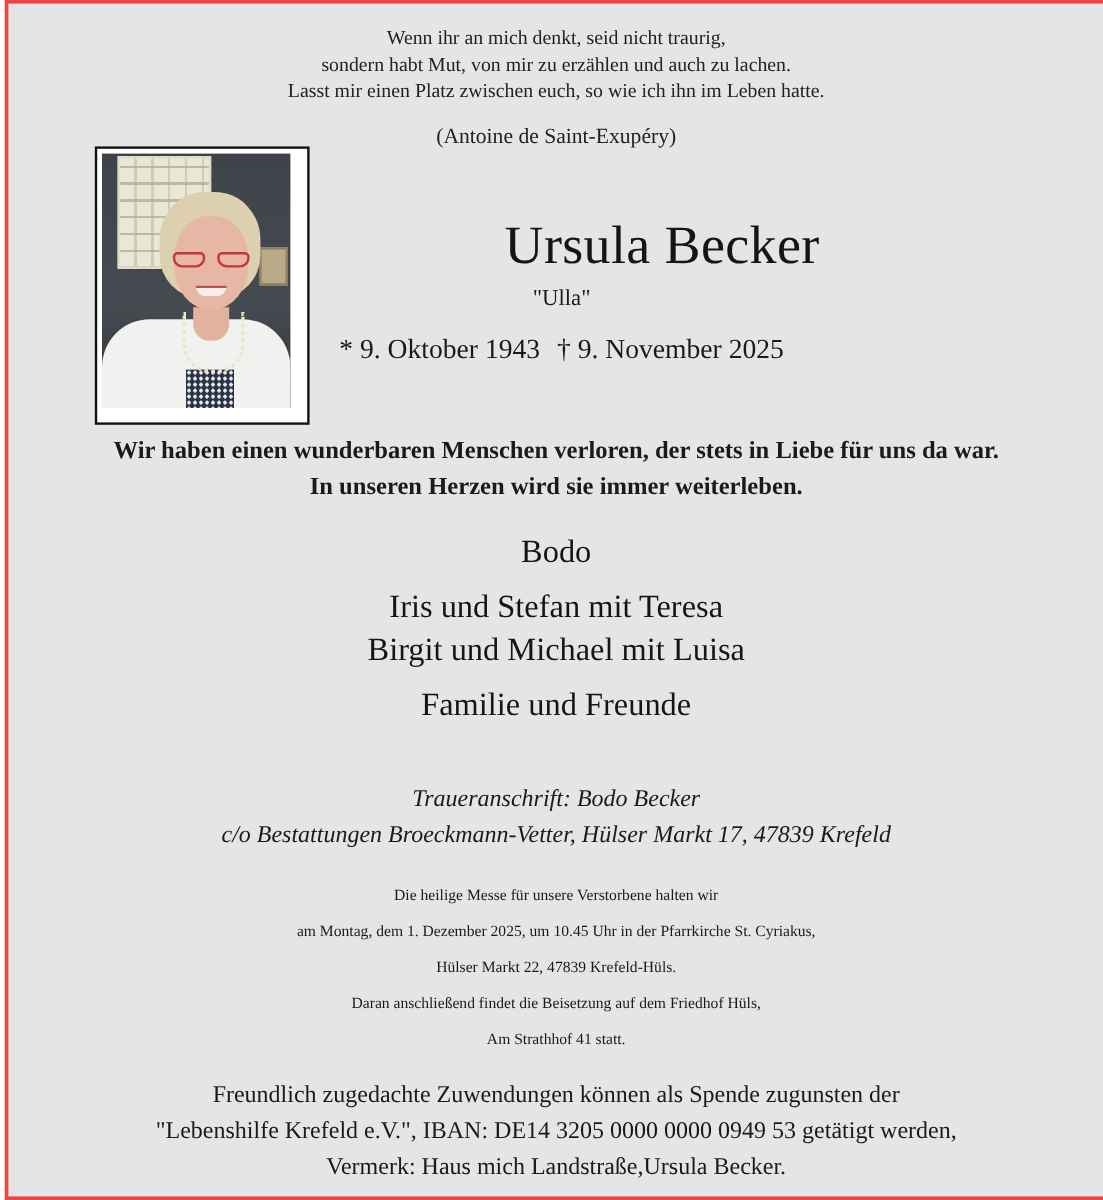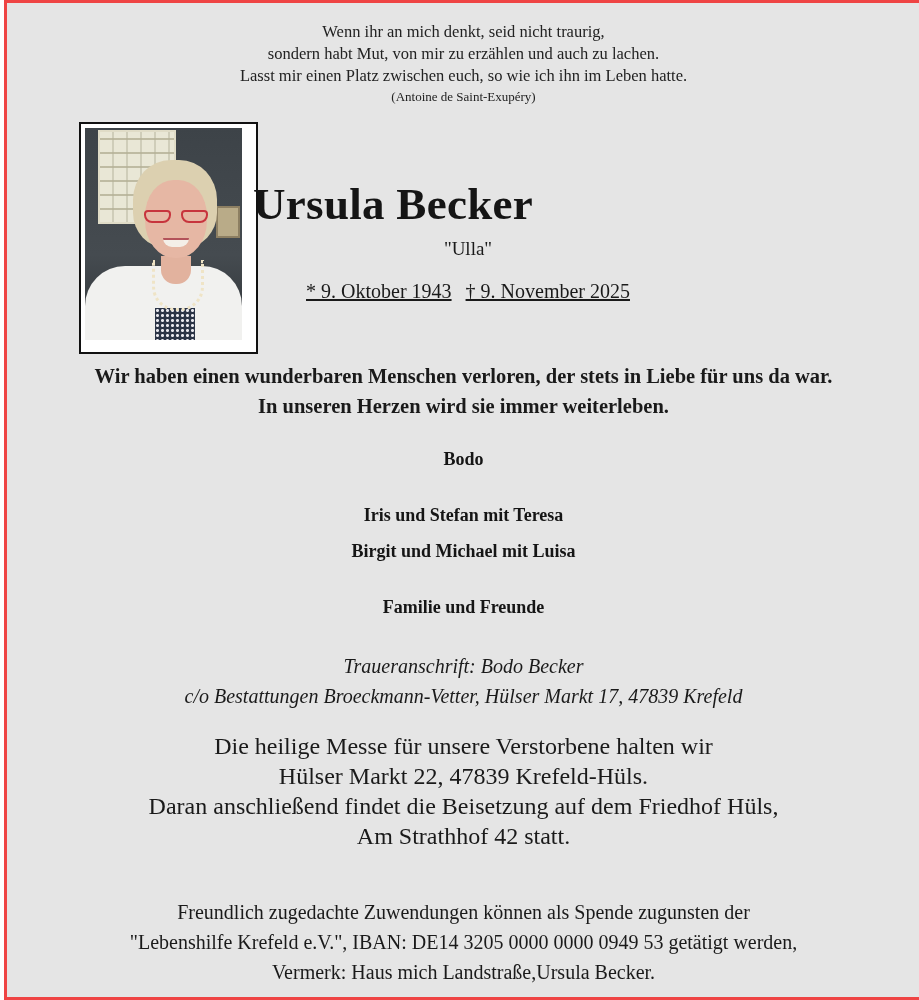--- a/index.html
+++ b/index.html
@@ -10,21 +10,21 @@
     color:#1a1a1a;
   }
   .page {
     position:absolute; left:4px; top:0;
     width:913px; height:994px;
     border:3px solid #ef4444;
     background:#e5e5e5;
   }
   .center { position:absolute; left:0; width:913px; text-align:center; }
   .quote { top:18px; font-size:16.5px; line-height:22px; color:#222; }
-  .quote .attr { font-size:13px; line-height:20px; }
+  .quote .attr { font-size:18px; line-height:20px;margin-top:16px; }
   .photo-frame {
     position:absolute; left:72px; top:119px;
     width:167px; height:220px;
     border:2px solid #111; background:#fff;
     padding:4px; box-sizing:content-box;
   }
   .photo {
     position:relative; width:157px; height:212px; overflow:hidden;
     background:linear-gradient(180deg,#3d4348 0%,#454b50 60%,#2e3236 100%);
   }
@@ -39,32 +39,32 @@
   .ph-glasses { position:absolute; left:59px; top:82px; width:64px; height:14px; }
   .ph-glasses span { position:absolute; top:0; width:27px; height:13px; border:2px solid #c7343d; border-radius:4px 4px 8px 8px; box-sizing:border-box; }
   .ph-glasses span:first-child { left:0; } .ph-glasses span:last-child { right:0; }
   .ph-mouth { position:absolute; left:78px; top:110px; width:26px; height:7px; background:#f4efe8; border-radius:0 0 12px 12px; border-top:2px solid #b3525a; }
   .ph-body { position:absolute; left:0; top:138px; width:157px; height:80px; background:#f1f1ef; border-radius:40px 40px 0 0; }
   .ph-top { position:absolute; left:70px; top:180px; width:40px; height:34px;
     background:radial-gradient(circle,#e8e8ee 1.3px,#2b3446 1.6px) 0 0/5px 5px; }
   .ph-neck { position:absolute; left:76px; top:128px; width:30px; height:28px; background:#e2b29e; border-radius:0 0 14px 14px; }
   .ph-pearls { position:absolute; left:67px; top:132px; width:46px; height:48px; border:3px dotted #efe4c6; border-top:none; border-radius:0 0 24px 24px; }
 
-  .name { position:absolute; left:246px; width:430px; text-align:left; top:174px;
-    font-size:45px; font-weight:bold; line-height:54px; color:#151515; letter-spacing:0.3px; }
+  .name { position:absolute; left:246px; width:430px; text-align:right; top:174px;
+    font-size:45px; font-weight:normal; line-height:54px; color:#151515; letter-spacing:0.3px; }
   .nickname { position:absolute; left:246px; width:430px; text-align:center; top:234px; font-size:19px; line-height:24px; }
-  .dates { position:absolute; left:246px; width:430px; text-align:center; top:274px; font-size:20px; line-height:28px;text-decoration:underline; }
+  .dates { position:absolute; left:246px; width:430px; text-align:center; top:274px; font-size:23px; line-height:28px; }
   .dates .gap { display:inline-block; width:14px; }
 
   .intro { top:358px; font-size:20.5px; line-height:30px;font-weight:bold; }
-  .family { top:438px; font-weight:bold; font-size:18px; color:#151515; }
+  .family { top:438px; font-weight:normal; font-size:27px; color:#151515; }
   .family .fl { display:block; line-height:36px; }
-  .family .fl.sp-top { margin-top:20px; }
+  .family .fl.sp-top { margin-top:10px; }
   .address { top:648px; font-size:20px; line-height:30px;font-style:italic; }
-  .mass { top:728px; font-size:24px; line-height:30px; }
+  .mass { top:728px; font-size:13px; line-height:30px; }
   .donation { top:894px; font-size:20px; line-height:30px; }
   .line { display:block; }
 </style>
 </head>
 <body>
 
 <div class="page">
 
   <div class="center quote">
     <span class="line">Wenn ihr an mich denkt, seid nicht traurig,</span>
@@ -109,23 +109,24 @@
     <span class="fl sp-top">Familie und Freunde</span>
   </div>
 
   <div class="center address">
     <span class="line">Traueranschrift: Bodo Becker</span>
     <span class="line">c/o Bestattungen Broeckmann-Vetter, Hülser Markt 17, 47839 Krefeld</span>
   </div>
 
   <div class="center mass">
     <span class="line">Die heilige Messe für unsere Verstorbene halten wir</span>
+    <span class="line">am Montag, dem 1. Dezember 2025, um 10.45 Uhr in der Pfarrkirche St. Cyriakus,</span>
     <span class="line">Hülser Markt 22, 47839 Krefeld-Hüls.</span>
     <span class="line">Daran anschließend findet die Beisetzung auf dem Friedhof Hüls,</span>
-    <span class="line">Am Strathhof 42 statt.</span>
+    <span class="line">Am Strathhof 41 statt.</span>
   </div>
 
   <div class="center donation">
     <span class="line">Freundlich zugedachte Zuwendungen können als Spende zugunsten der</span>
     <span class="line">"Lebenshilfe Krefeld e.V.", IBAN: DE14 3205 0000 0000 0949 53 getätigt werden,</span>
     <span class="line">Vermerk: Haus mich Landstraße,Ursula Becker.</span>
   </div>
 
 </div>
 

